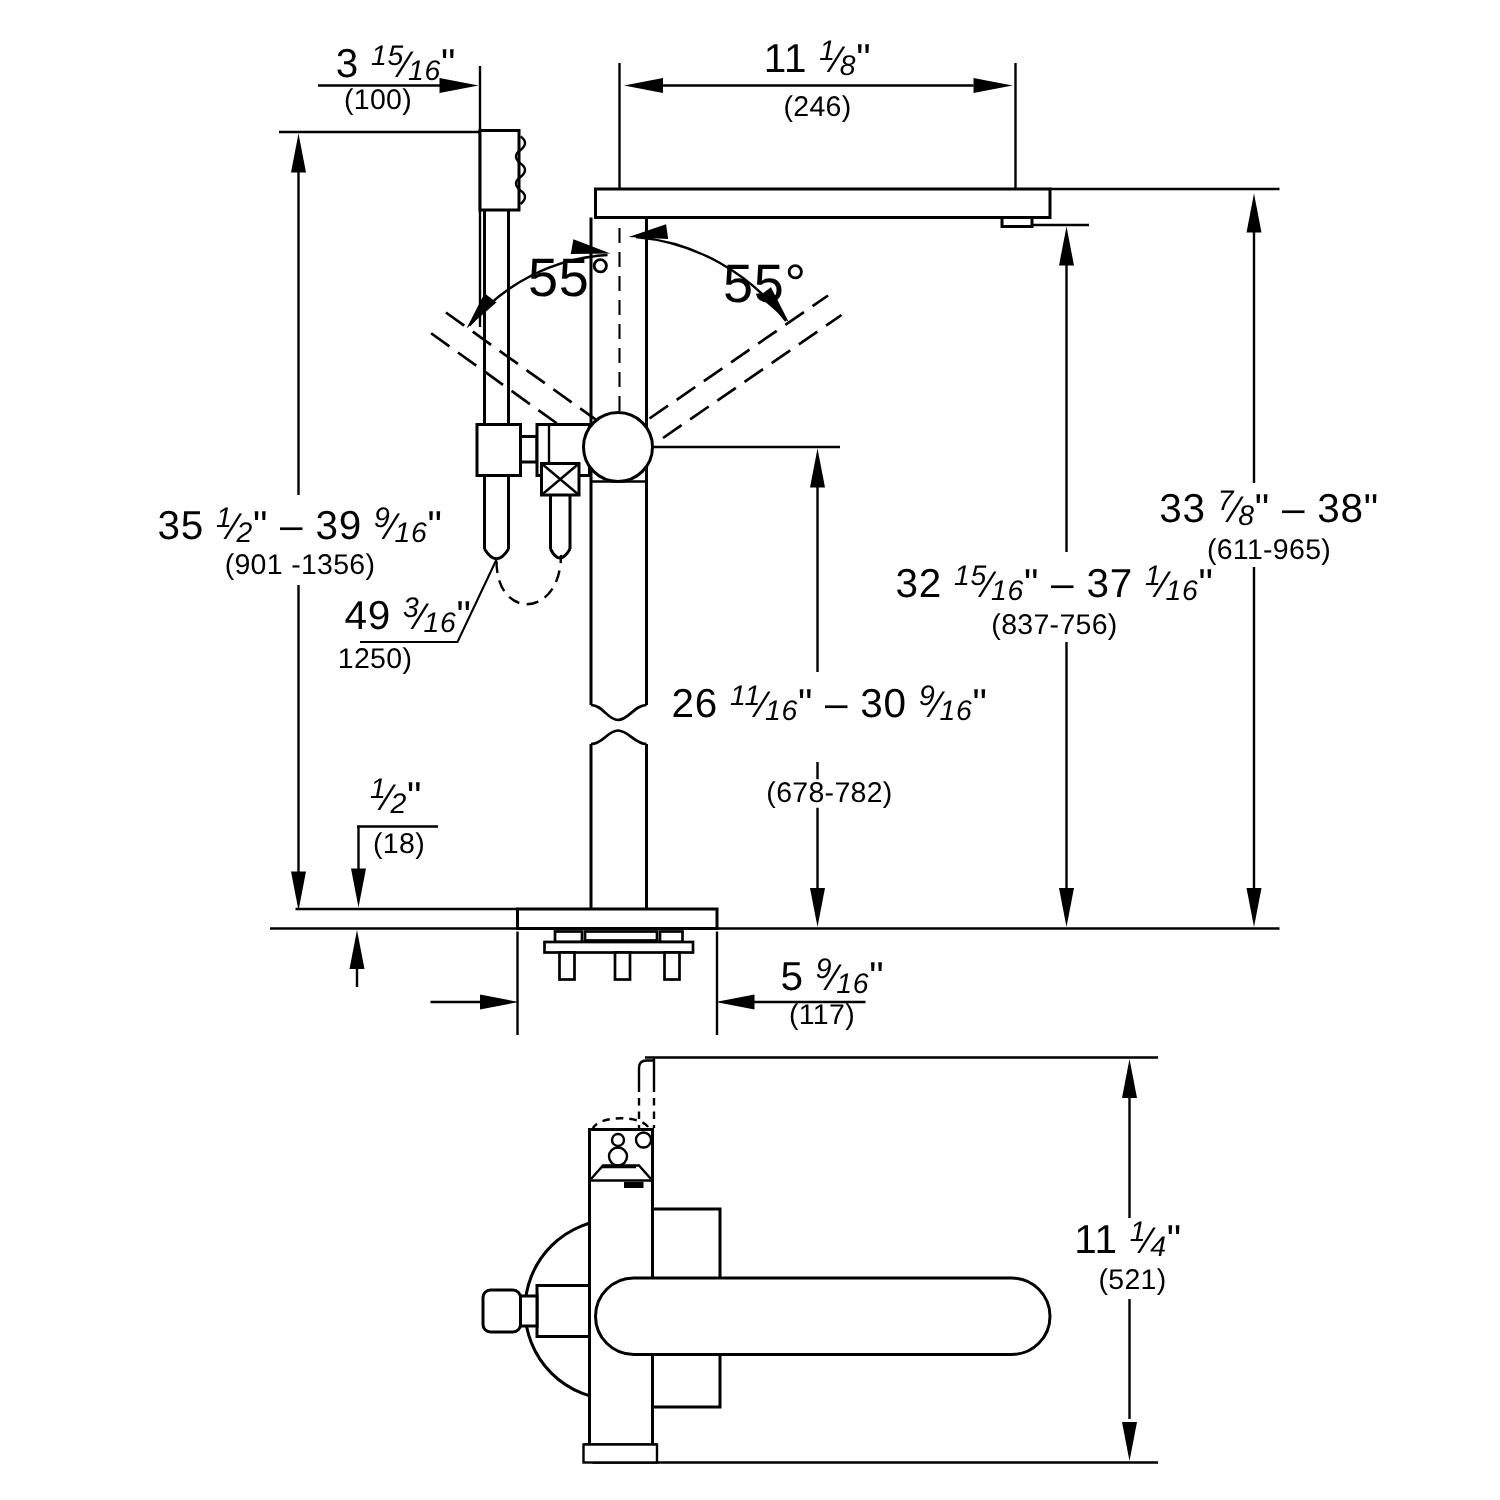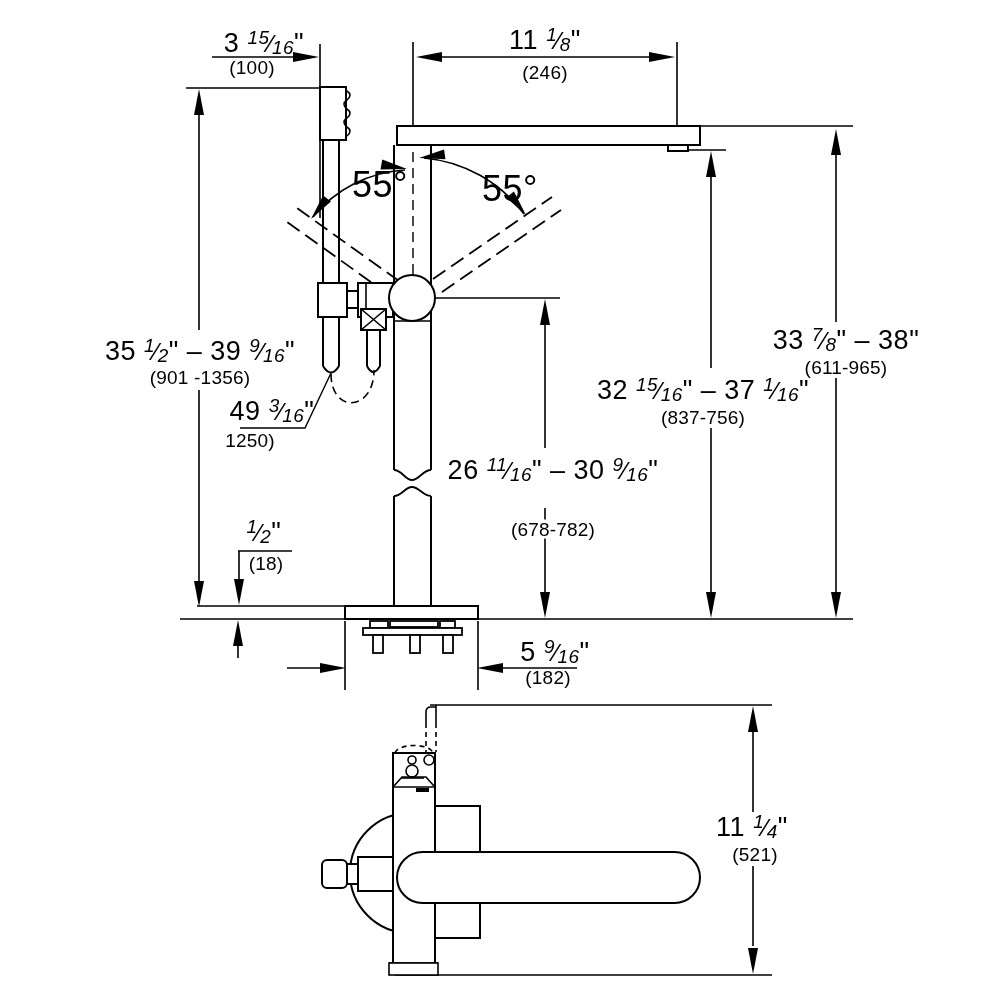--- a/index.html
+++ b/index.html
@@ -217,18 +217,18 @@
   <div class="dim-label bg" style="left:703px;top:390px;">32 <sup>15</sup><span class="fx">⁄</span><sub>16</sub>" – 37 <sup>1</sup><span class="fx">⁄</span><sub>16</sub>"</div>
   <div class="dim-label mm bg" style="left:703px;top:417px;">(837-756)</div>
 
   <div class="dim-label bg" style="left:846px;top:340px;">33 <sup>7</sup><span class="fx">⁄</span><sub>8</sub>" – 38"</div>
   <div class="dim-label mm bg" style="left:846px;top:367px;">(611-965)</div>
 
   <div class="dim-label" style="left:264px;top:532px;"><sup>1</sup><span class="fx">⁄</span><sub>2</sub>"</div>
   <div class="dim-label mm" style="left:266px;top:563px;">(18)</div>
 
   <div class="dim-label" style="left:555px;top:652px;">5 <sup>9</sup><span class="fx">⁄</span><sub>16</sub>"</div>
-  <div class="dim-label mm" style="left:548px;top:677px;">(182)</div>
+  <div class="dim-label mm" style="left:548px;top:677px;">(117)</div>
 
   <div class="dim-label bg" style="left:752px;top:827px;">11 <sup>1</sup><span class="fx">⁄</span><sub>4</sub>"</div>
   <div class="dim-label mm bg" style="left:755px;top:854px;">(521)</div>
 
 </div>
 
 </body></html>

